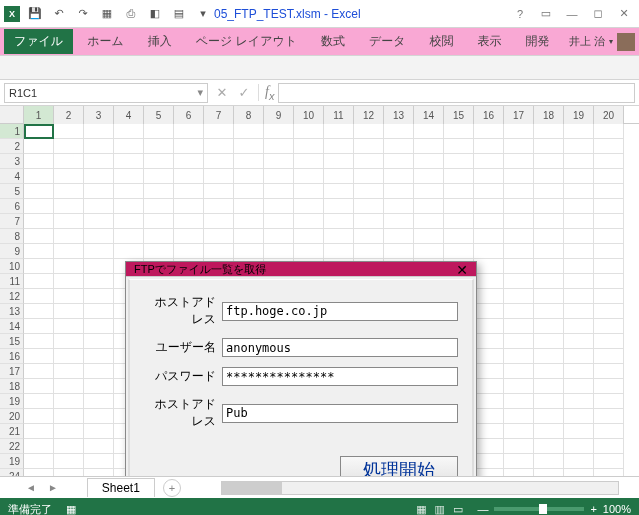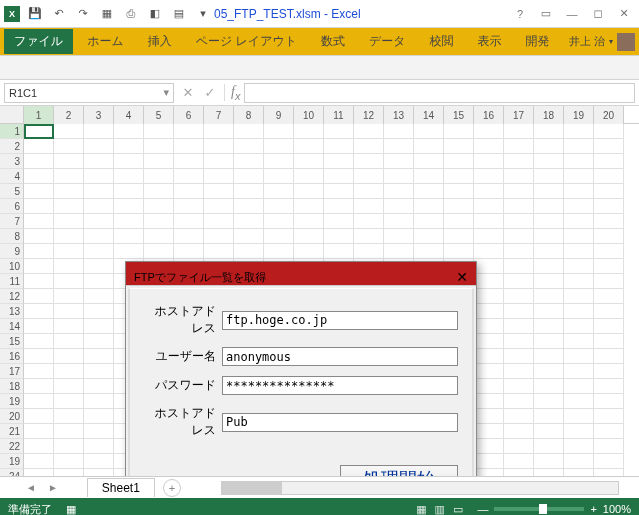--- a/index.html
+++ b/index.html
@@ -4,47 +4,47 @@
 <style>
 *{margin:0;padding:0;box-sizing:border-box;font-family:"Meiryo UI","MS PGothic",sans-serif;font-size:11px}
 body{background:#fff;width:639px;height:515px;overflow:hidden;position:relative}
 .titlebar{height:28px;background:#fff;display:flex;align-items:center;padding:0 4px;border-bottom:1px solid #d4d4d4}
 .app-icon{width:16px;height:16px;background:#217346;color:#fff;display:flex;align-items:center;justify-content:center;font-size:9px;font-weight:bold;margin-right:4px}
 .qat{display:flex;gap:2px}
 .qat .btn{width:22px;height:22px;display:flex;align-items:center;justify-content:center;color:#555}
 .title-text{flex:1;text-align:left;color:#1d4ed8;font-size:12px}
 .win-btns{display:flex;gap:4px}
 .win-btns .btn{width:22px;height:22px;display:flex;align-items:center;justify-content:center;color:#777}
-.ribbon-tabs{height:28px;background:#eab308;display:flex;align-items:center;padding:0 4px;gap:4px;border-bottom:1px solid #d4d4d4}
+.ribbon-tabs{height:28px;background:#f9a8d4;display:flex;align-items:center;padding:0 4px;gap:4px;border-bottom:1px solid #d4d4d4}
 .tab{padding:4px 10px;cursor:pointer;font-size:12px;color:#444}
 .tab.file{background:#217346;color:#fff}
 .user-area{margin-left:auto;display:flex;align-items:center;gap:4px;color:#444;font-size:12px}
 .avatar{width:18px;height:18px;background:#8a6d5a}
 .ribbon-body{height:24px;background:#f3f3f3;border-bottom:1px solid #d4d4d4}
 .formula-row{height:26px;background:#fff;display:flex;align-items:center;border-bottom:1px solid #d4d4d4;padding:2px 4px;gap:4px}
-.namebox{width:170px;height:20px;border:1px solid #ccc;display:flex;align-items:center;padding:0 4px;font-size:12px;color:#333}
+.namebox{width:204px;height:20px;border:1px solid #ccc;display:flex;align-items:center;padding:0 4px;font-size:12px;color:#333}
 .namebox .dd{margin-left:auto;color:#888}
 .fx-btns{display:flex;gap:2px;color:#aaa}
 .fx-btns span{width:20px;text-align:center;font-size:13px}
 .fx-label{font-style:italic;font-family:Georgia,serif;font-size:14px;color:#888;border-left:1px solid #ddd;padding-left:6px}
 .fbar{flex:1;height:20px;border:1px solid #ccc}
 .sheet-area{position:relative;height:370px;overflow:hidden;background:#fff}
 .colhdr{position:absolute;top:0;left:0;right:0;height:18px;display:flex;border-bottom:1px solid #ccc}
 .corner{width:24px;height:18px;background:#f0f0f0;border-right:1px solid #ccc;border-bottom:1px solid #ccc}
 .ch{width:30px;height:18px;background:#f0f0f0;border-right:1px solid #ccc;display:flex;align-items:center;justify-content:center;color:#555;font-size:10px}
 .ch.sel{background:#d3e8d3}
 .rowhdr{position:absolute;top:18px;left:0;width:24px}
 .rh{height:15px;background:#f0f0f0;border-right:1px solid #ccc;border-bottom:1px solid #e0e0e0;display:flex;align-items:center;justify-content:flex-end;padding-right:3px;color:#555;font-size:10px}
 .rh.sel{background:#d3e8d3}
 .cells{position:absolute;top:18px;left:24px;right:0;bottom:0}
 .row{display:flex;height:15px}
 .cell{width:30px;height:15px;border-right:1px solid #e0e0e0;border-bottom:1px solid #e0e0e0}
 .active-cell{position:absolute;top:18px;left:24px;width:30px;height:15px;border:2px solid #217346;pointer-events:none}
 .dialog{position:absolute;left:125px;top:155px;width:352px;background:#f0f0f0;border:1px solid #888;box-shadow:3px 3px 8px rgba(0,0,0,0.3)}
-.dlg-title{height:24px;background:#b91c1c;display:flex;align-items:flex-end;padding:0 8px;border-bottom:1px solid #ccc;font-size:12px}
+.dlg-title{height:15px;background:#be185d;display:flex;align-items:flex-start;padding:0 8px;border-bottom:1px solid #ccc;font-size:12px}
 .dlg-close{margin-left:auto;font-size:14px;cursor:pointer}
 .dlg-body{padding:14px 14px;display:flex;flex-direction:column;gap:10px;border:2px solid #ddd;border-top:1px solid #fff;margin:2px}
 .field{display:flex;align-items:center;gap:6px}
 .field label{width:72px;text-align:right;color:#000000;font-size:12px}
 .field input{flex:1;height:19px;border:1px solid #888;padding:0 3px;font-family:"MS Gothic",monospace;font-size:12px;background:#fff}
 .dlg-btn{align-self:flex-end;width:118px;height:28px;background:linear-gradient(#f8f8f8,#e4e4e4);border:1px solid #888;color:#003399;font-weight:normal;font-size:18px;cursor:pointer;margin-top:16px}
 .sheet-tabs{height:22px;background:#fff;display:flex;align-items:center;border-top:1px solid #ccc;padding-left:20px}
 .nav-arr{color:#888;padding:0 6px;font-size:10px}
 .stab{padding:2px 14px;border:1px solid #ccc;border-bottom:none;background:#fff;font-size:12px;margin-left:23px}
 .addtab{width:18px;height:18px;border:1px solid #ccc;border-radius:50%;display:flex;align-items:center;justify-content:center;margin-left:8px;color:#888}

